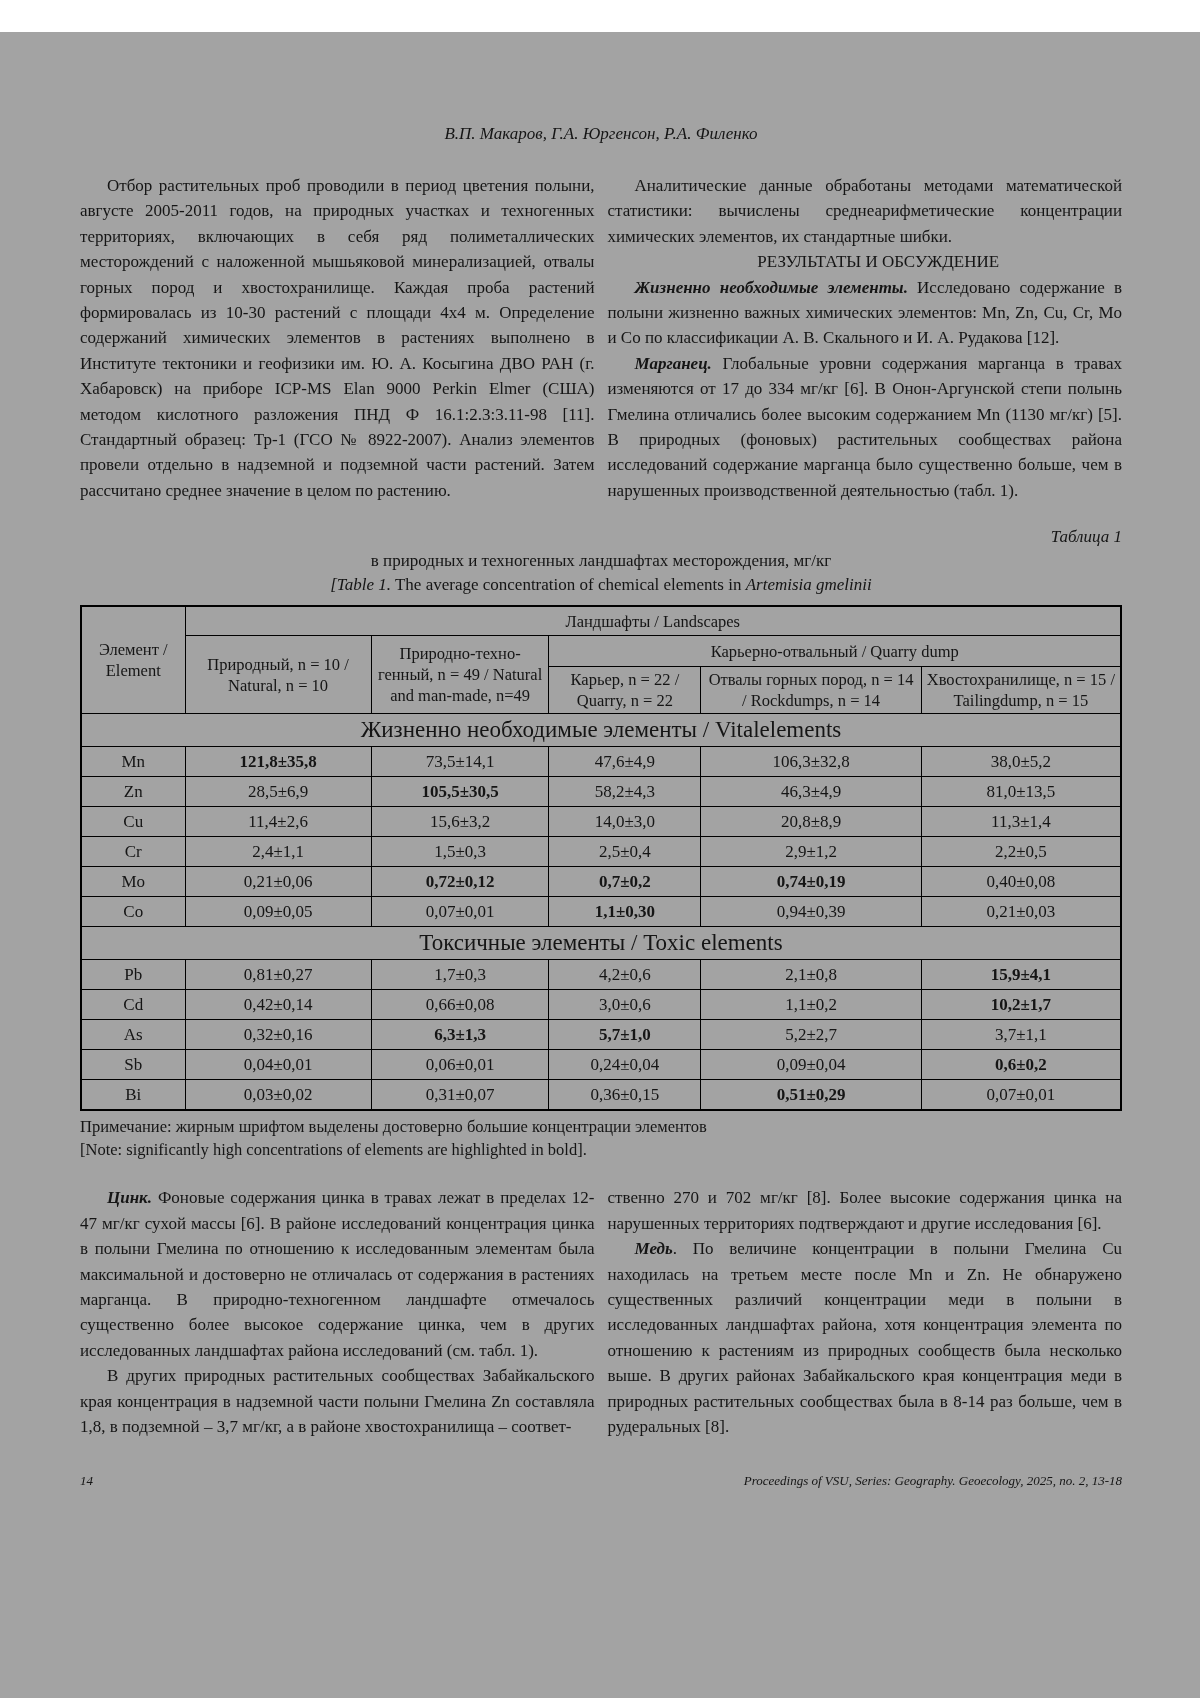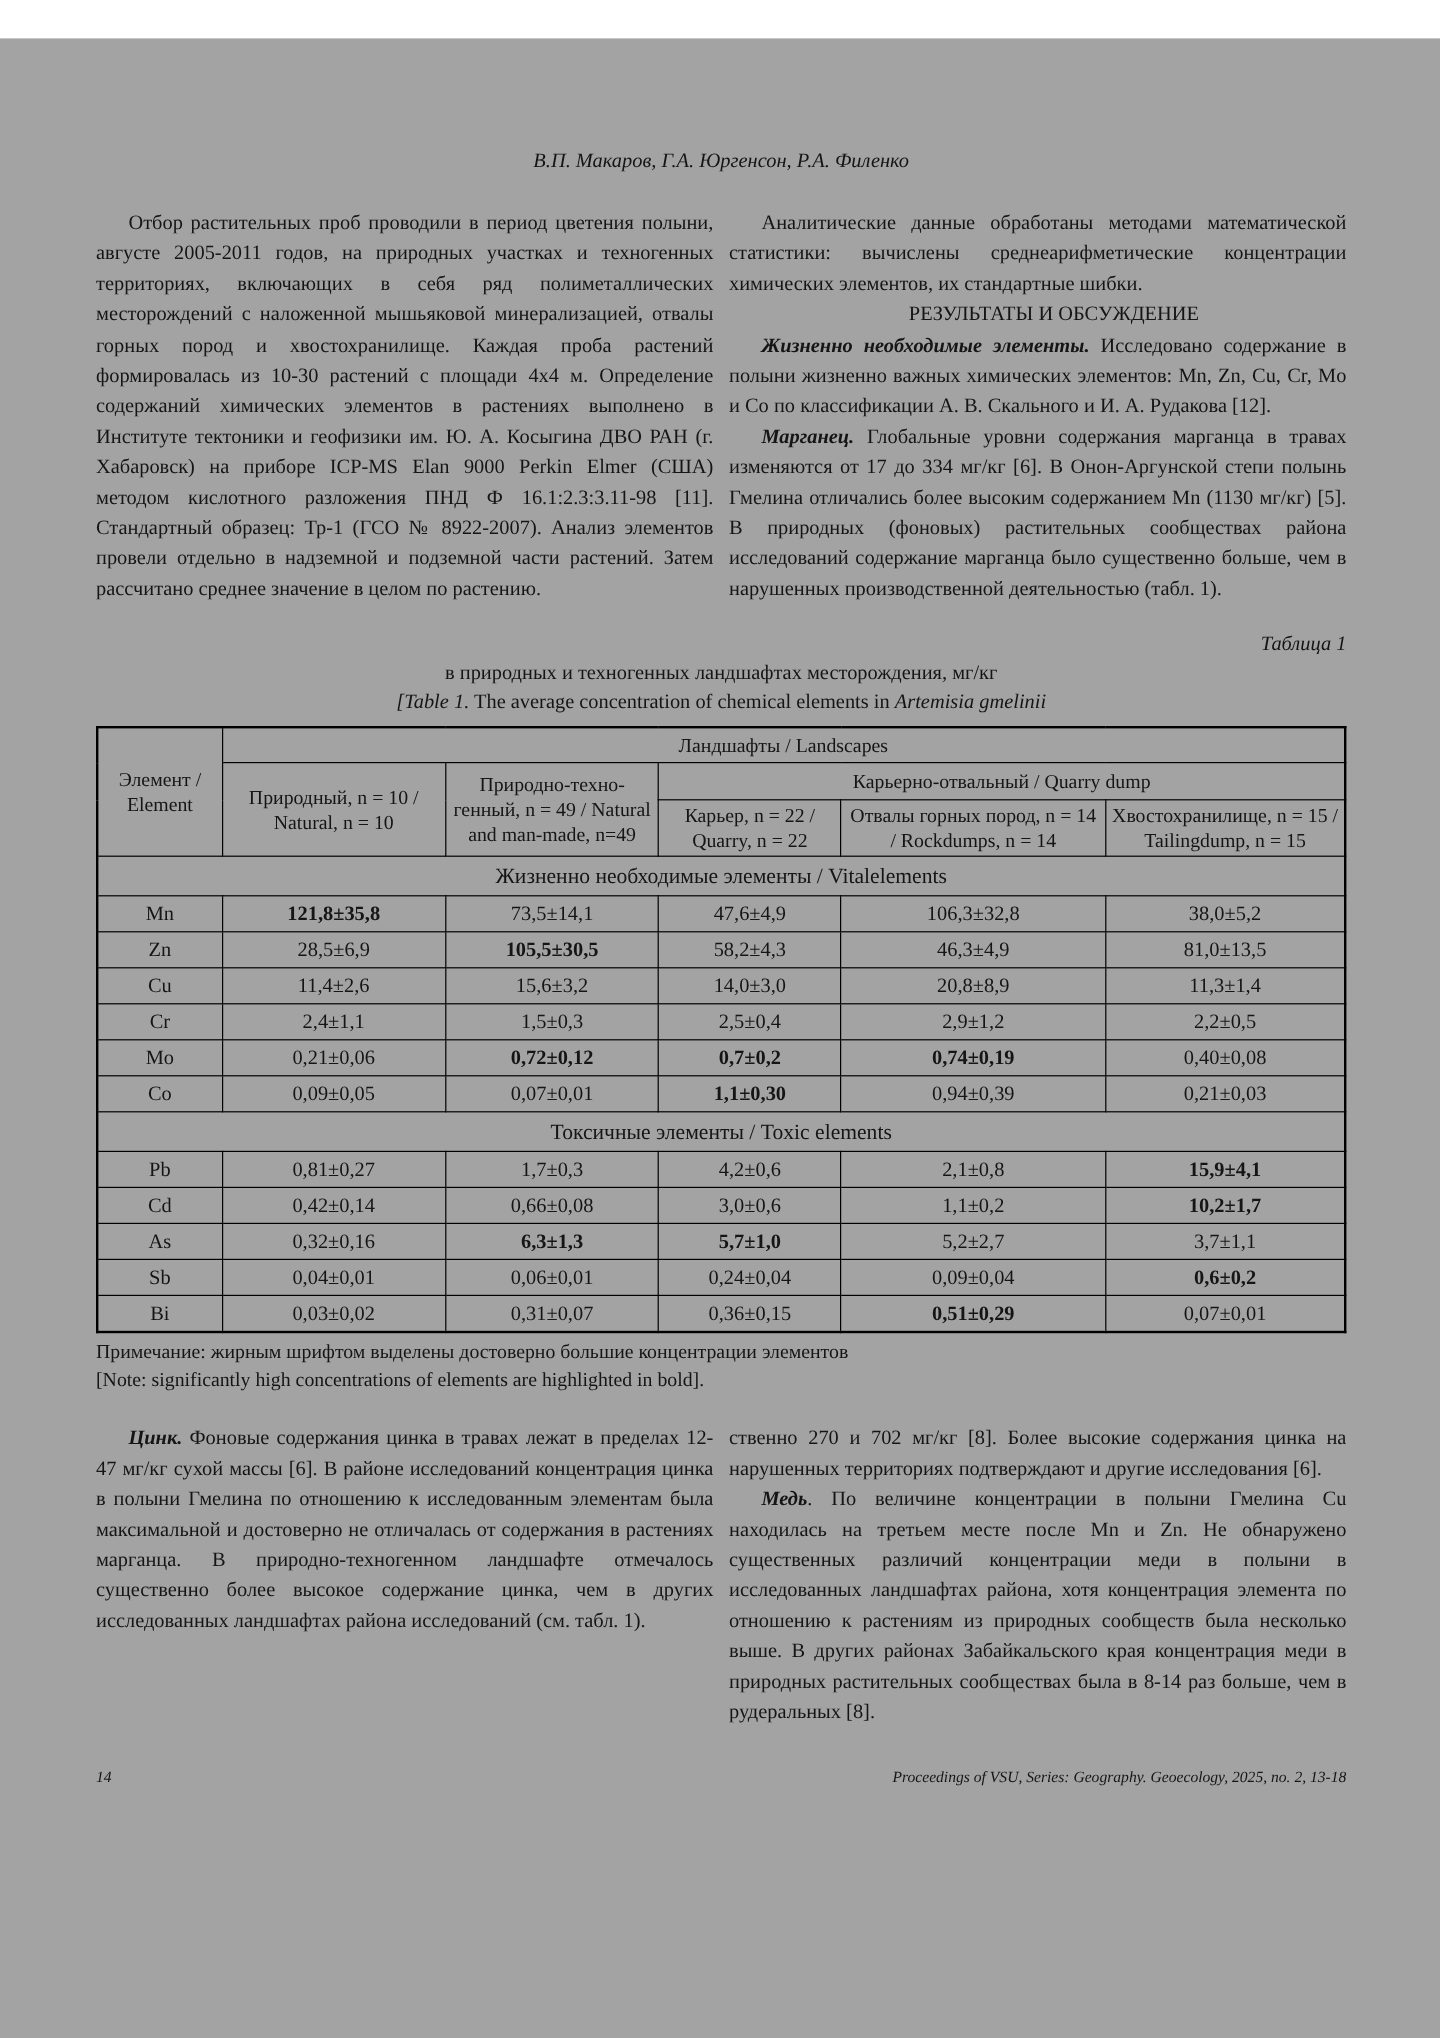--- a/index.html
+++ b/index.html
@@ -40,21 +40,21 @@
   }
   table.conc td {
     border:1px solid #000;
     text-align:center;
     vertical-align:middle;
     padding:2px 4px;
   }
   table.conc thead td { font-size:16.5px; line-height:21px; padding:2px 3px; }
   table.conc thead tr.hrow1 td { height:24px; }
   table.conc thead tr.hrow2 td.group { height:26px; }
-  table.conc td.section-label { height:28px; font-size:18px; }
+  table.conc td.section-label { height:28px; font-size:23px; }
   table.conc tbody td { height:25px; }
   table.conc td.b { font-weight:bold; }
   .note { font-size:16.5px; line-height:23px; margin-top:4px; text-align:left; }
   .bottom-cols { margin-top:24px; }
   .footer {
     display:flex; justify-content:space-between; align-items:baseline;
     font-size:13px; margin-top:34px;font-style:italic;
   }
 </style>
 </head>
@@ -207,20 +207,21 @@
   </table>
 
   <div class="note">
     <div>Примечание: жирным шрифтом выделены достоверно большие концентрации элементов</div>
     <div>[Note: significantly high concentrations of elements are highlighted in bold].</div>
   </div>
 
   <div class="cols bottom-cols">
     <div class="col">
       <p><span class="bi">Цинк.</span><span> Фоновые содержания цинка в травах лежат в пределах 12-47 мг/кг сухой массы [6]. В районе исследований концентрация цинка в полыни Гмелина по отношению к исследованным элементам была максимальной и достоверно не отличалась от содержания в растениях марганца. В природно-техногенном ландшафте отмечалось существенно более высокое содержание цинка, чем в других исследованных ландшафтах района исследований (см. табл. 1).</span></p>
+      <p>В других природных растительных сообществах Забайкальского края концентрация в надземной части полыни Гмелина Zn составляла 1,8, в подземной – 3,7 мг/кг, а в районе хвостохранилища – соответ-</p>
     </div>
     <div class="col">
       <p class="noindent">ственно 270 и 702 мг/кг [8]. Более высокие содержания цинка на нарушенных территориях подтверждают и другие исследования [6].</p>
       <p><span class="bi">Медь</span><span>. По величине концентрации в полыни Гмелина Cu находилась на третьем месте после Mn и Zn. Не обнаружено существенных различий концентрации меди в полыни в исследованных ландшафтах района, хотя концентрация элемента по отношению к растениям из природных сообществ была несколько выше. В других районах Забайкальского края концентрация меди в природных растительных сообществах была в 8-14 раз больше, чем в рудеральных [8].</span></p>
     </div>
   </div>
 
   <div class="footer">
     <span>14</span>
     <span>Proceedings of VSU, Series: Geography. Geoecology, 2025, no. 2, 13-18</span>

